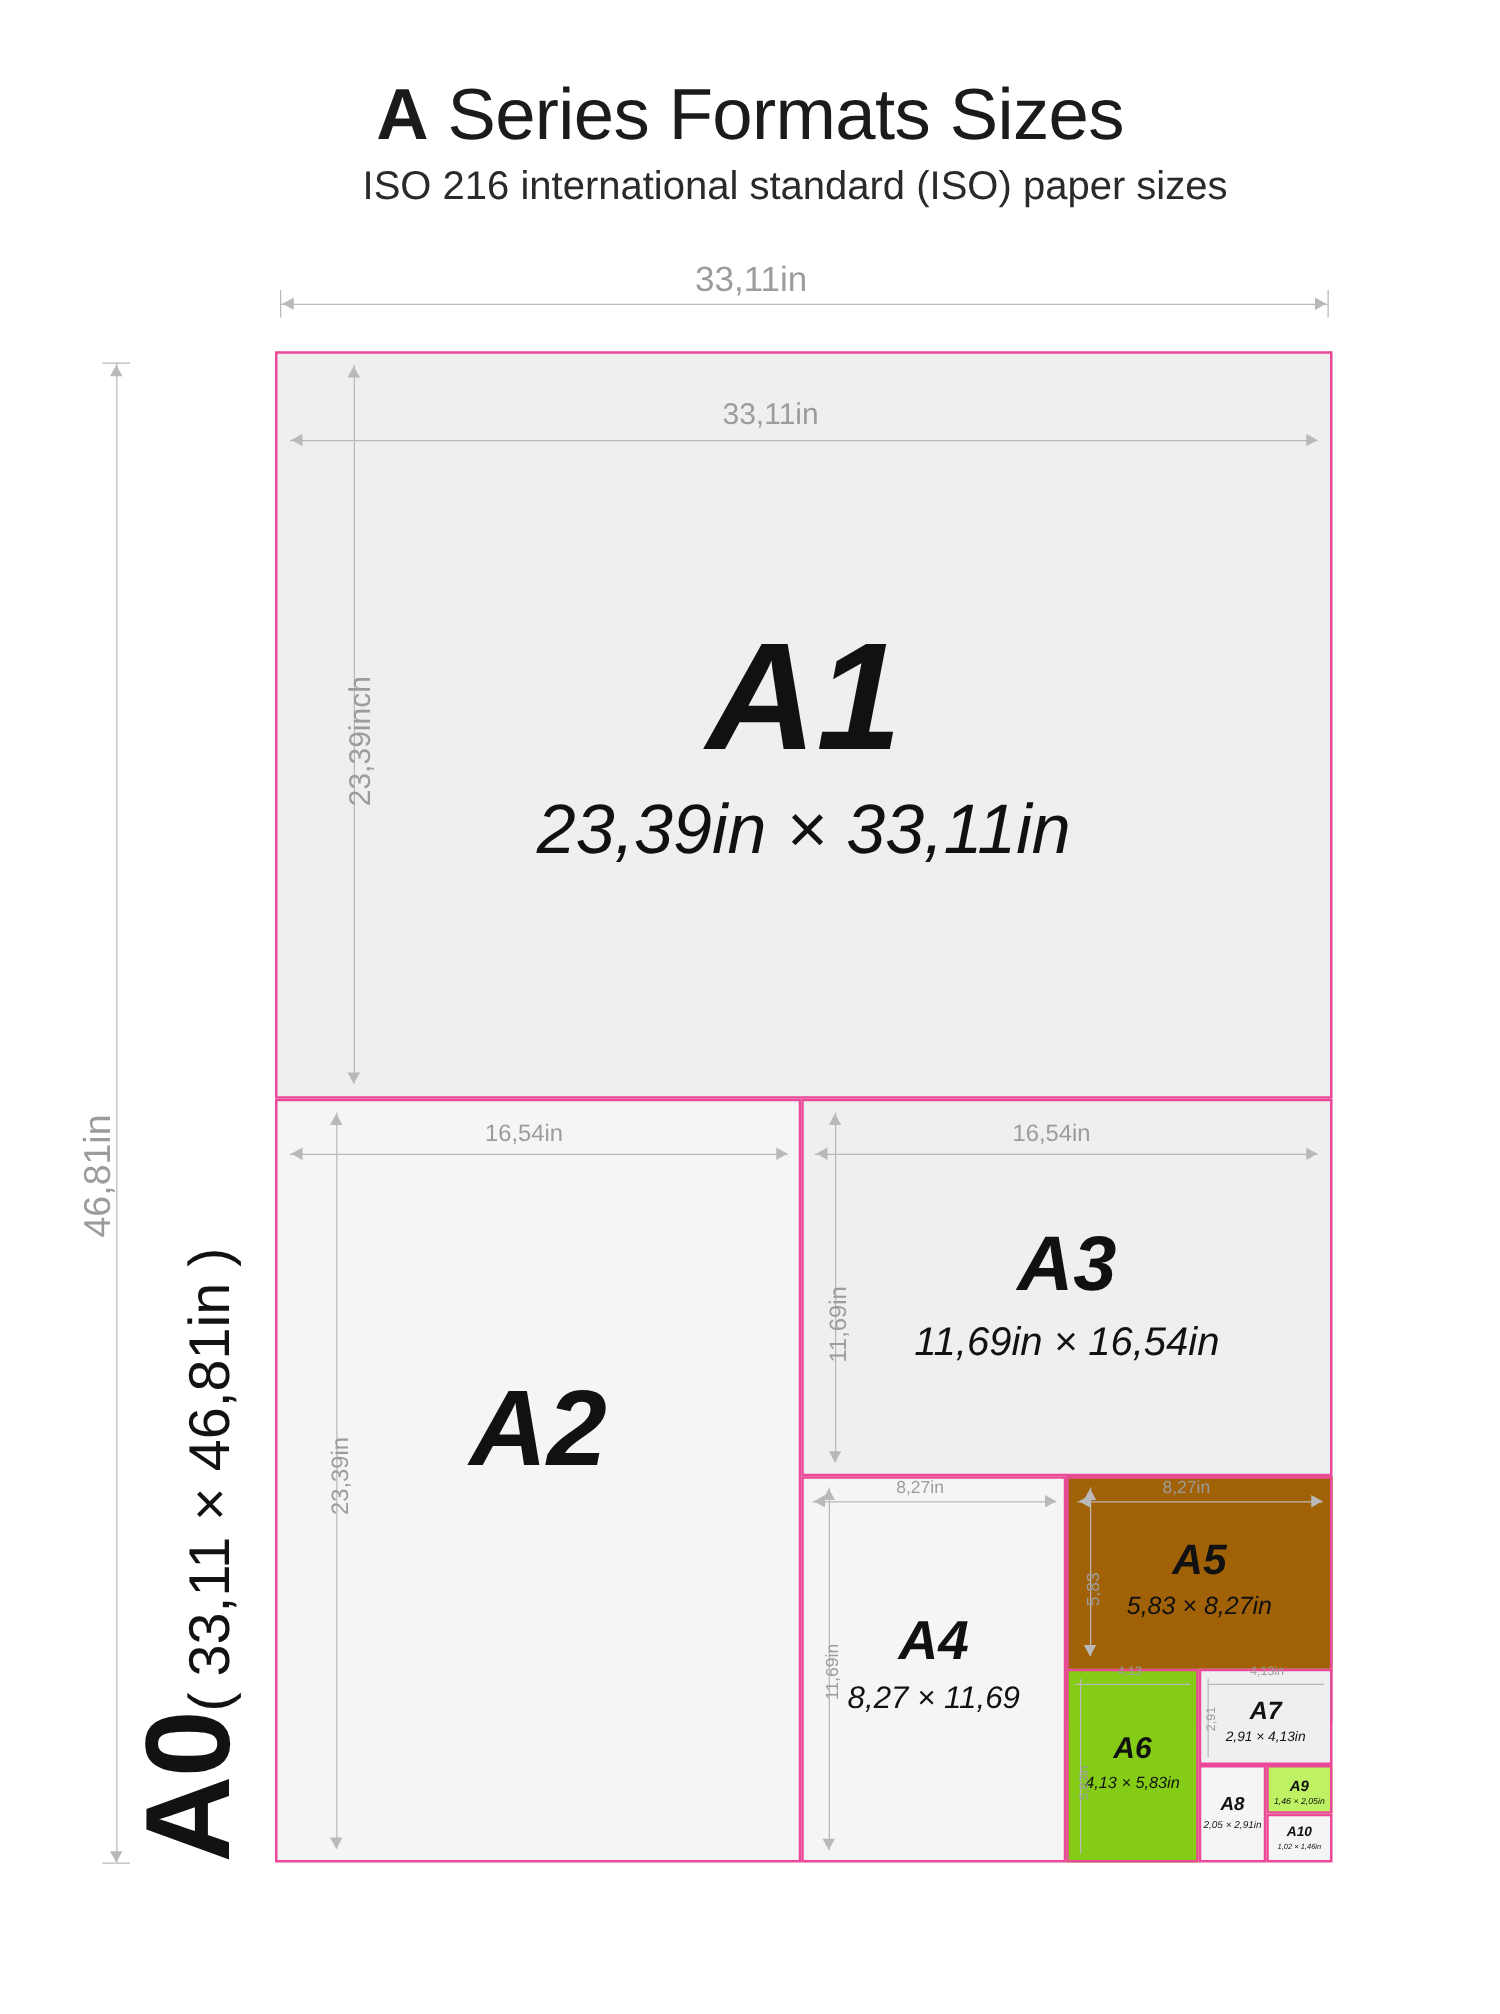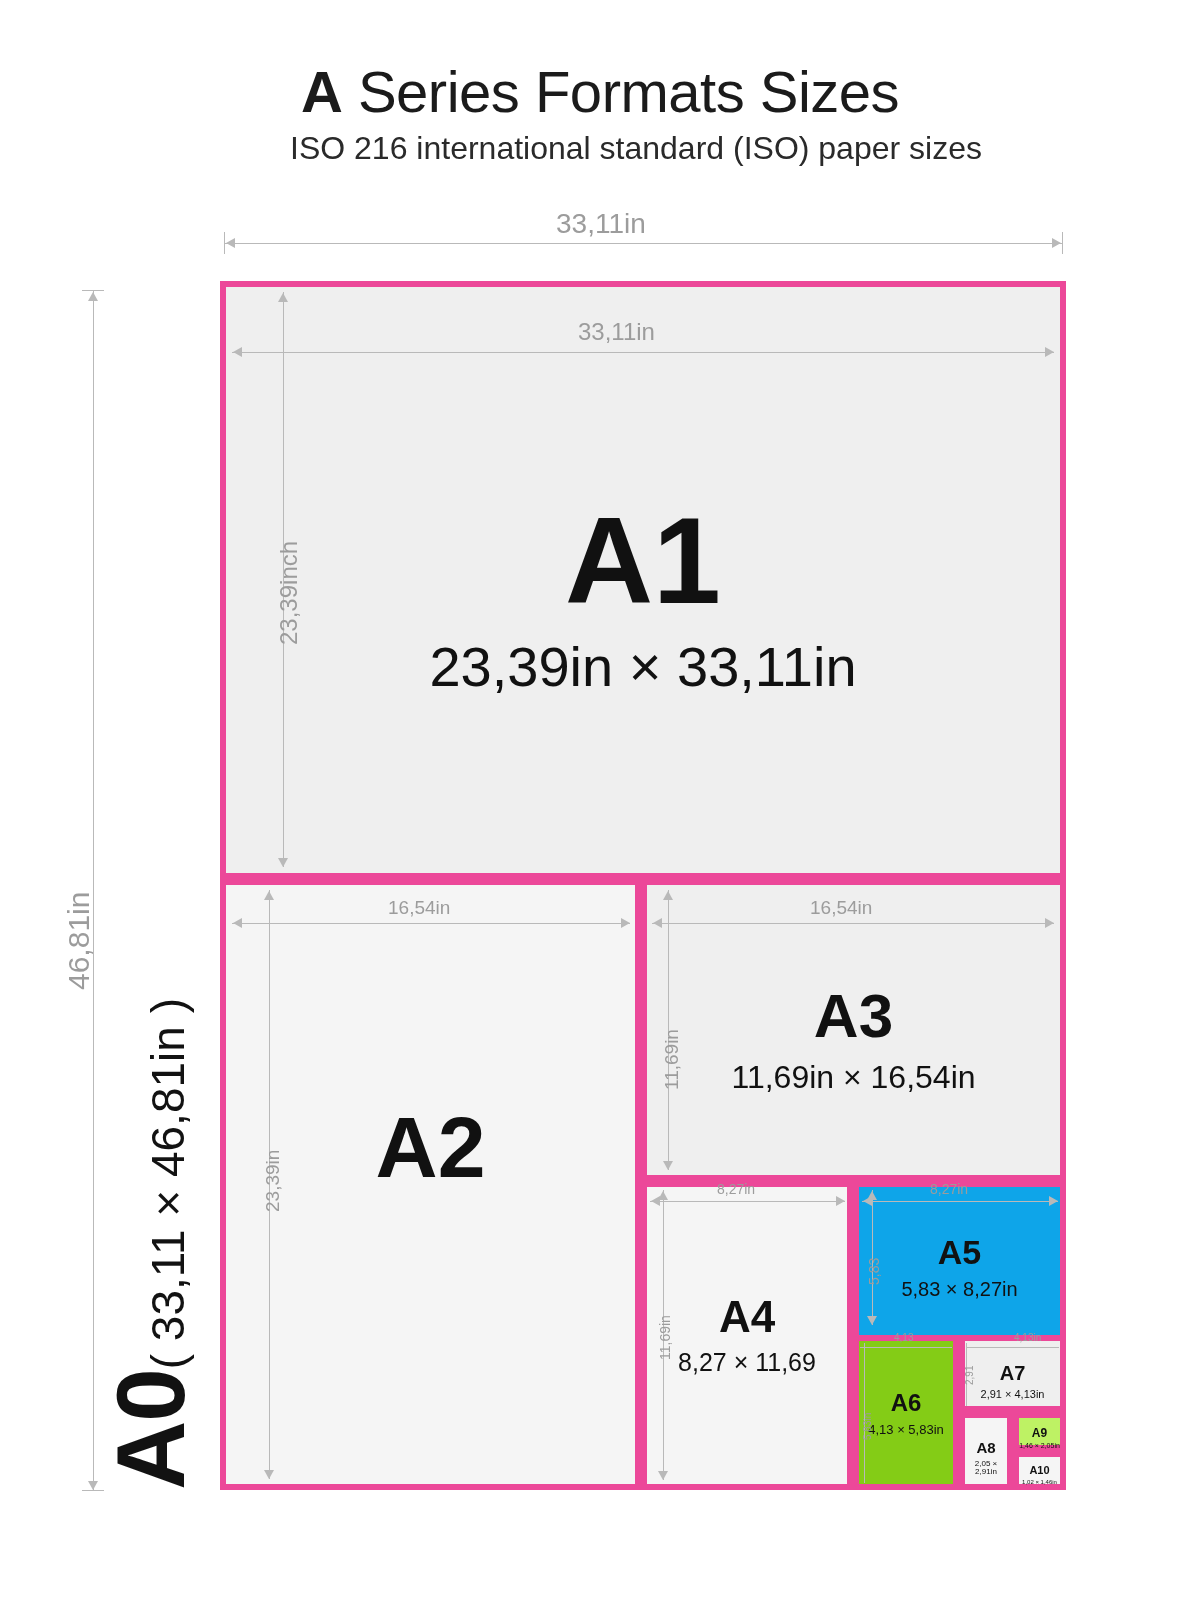--- a/index.html
+++ b/index.html
@@ -83,22 +83,23 @@
   .dimlabel.xsmall { font-size: 14px; }
   .dimlabel.xxsmall { font-size: 10px; }
   .vert {
     transform-origin: 0 0;
     transform: rotate(-90deg);
   }
 
   
   .sheet {
     position: absolute;
-    border: 6px solid #ec4899;
+    border: 2px solid #ec4899;
     box-sizing: border-box;
+    font-style: italic;
   }
   .sheet .name {
     position: absolute;
     width: 100%;
     text-align: center;
     font-weight: 700;
     color: #111;
     line-height: 1;
   }
   .sheet .dims {
@@ -220,21 +221,21 @@
 <div class="dimline h" style="left:650px; top:1201px; width:195px;"></div>
 <div class="arrow left" style="left:651px; top:1196px;"></div>
 <div class="arrow right" style="left:836px; top:1196px;"></div>
 <div class="dimlabel xsmall" style="left:717px; top:1181px;">8,27in</div>
 
 <div class="dimline v" style="left:663px; top:1190px; height:290px;"></div>
 <div class="arrow up" style="left:658px; top:1191px;"></div>
 <div class="arrow down" style="left:658px; top:1471px;"></div>
 <div class="dimlabel xsmall" style="left:657px; top:1360px; transform-origin:0 0; transform:rotate(-90deg);">11,69in</div>
 
-<div class="sheet" style="left:853px; top:1181px; width:213px; height:197px; background:#0ea5e9;">
+<div class="sheet" style="left:853px; top:1181px; width:213px; height:197px; background:#a16207;">
   <div class="name" style="top:48px; font-size:34px;">A5</div>
   <div class="dims" style="top:92px; font-size:20px;">5,83 × 8,27in</div>
 </div>
 
 <div class="dimline h" style="left:862px; top:1201px; width:196px;"></div>
 <div class="arrow left" style="left:863px; top:1196px;"></div>
 <div class="arrow right" style="left:1049px; top:1196px;"></div>
 <div class="dimlabel xsmall" style="left:930px; top:1181px;">8,27in</div>
 
 <div class="dimline v" style="left:872px; top:1190px; height:135px;"></div>
@@ -251,21 +252,21 @@
 <div class="dimlabel xxsmall" style="left:894px; top:1332px;">4,13</div>
 
 <div class="dimline v" style="left:864px; top:1343px; height:140px;"></div>
 <div class="dimlabel xxsmall" style="left:862px; top:1440px; transform-origin:0 0; transform:rotate(-90deg);">5,83in</div>
 
 <div class="sheet" style="left:959px; top:1335px; width:107px; height:77px; background:#efefef;">
   <div class="name" style="top:22px; font-size:20px;">A7</div>
   <div class="dims" style="top:48px; font-size:11px;">2,91 × 4,13in</div>
 </div>
 <div class="dimline h" style="left:966px; top:1347px; width:93px;"></div>
-<div class="dimlabel xxsmall" style="left:1000px; top:1332px;margin-left:14px;">4,13in</div>
+<div class="dimlabel xxsmall" style="left:1000px; top:1332px;">4,13in</div>
 <div class="dimline v" style="left:966px; top:1343px; height:63px;"></div>
 <div class="dimlabel xxsmall" style="left:964px; top:1385px; transform-origin:0 0; transform:rotate(-90deg);">2,91</div>
 
 <div class="sheet" style="left:959px; top:1412px; width:54px; height:78px; background:#f5f5f5;">
   <div class="name" style="top:22px; font-size:15px;">A8</div>
   <div class="dims" style="top:42px; font-size:8px;">2,05 × 2,91in</div>
 </div>
 
 <div class="sheet" style="left:1013px; top:1412px; width:53px; height:39px; background:#bef264;">
   <div class="name" style="top:9px; font-size:12px;">A9</div>

